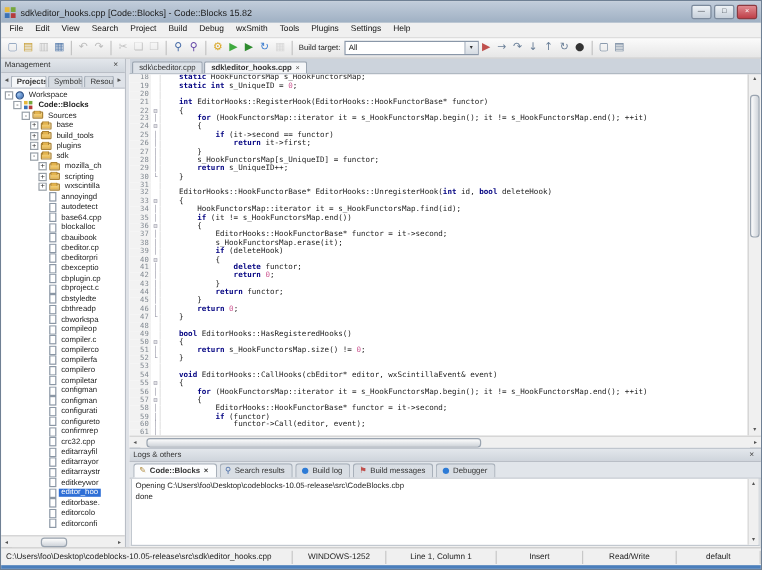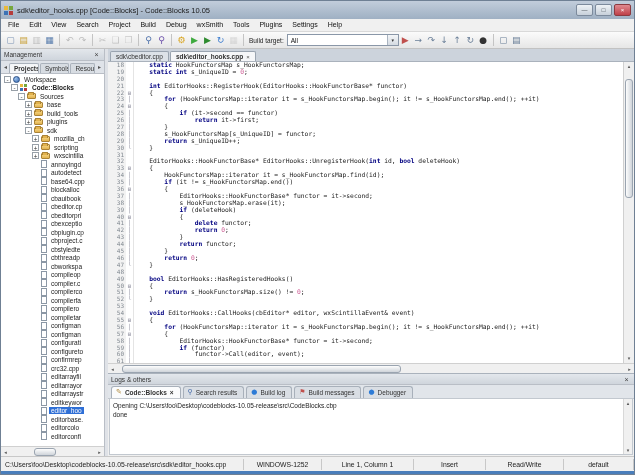--- a/index.html
+++ b/index.html
@@ -113,21 +113,21 @@
 
 <div class="window">
 
   <div class="titlebar">
     <span class="app-icon">
         <i class="q1"></i>
         <i class="q2"></i>
         <i class="q3"></i>
         <i class="q4"></i>
       </span>
-    <span class="title-text">sdk\editor_hooks.cpp [Code::Blocks] - Code::Blocks 10.05</span>
+    <span class="title-text">sdk\editor_hooks.cpp [Code::Blocks] - Code::Blocks 15.82</span>
     <span class="win-controls">
         <span class="win-btn">—</span>
         <span class="win-btn">□</span>
         <span class="win-btn close">×</span>
       </span>
   </div>
 
   <div class="menubar">
       <span class="menu-item">File</span>
       <span class="menu-item">Edit</span>

